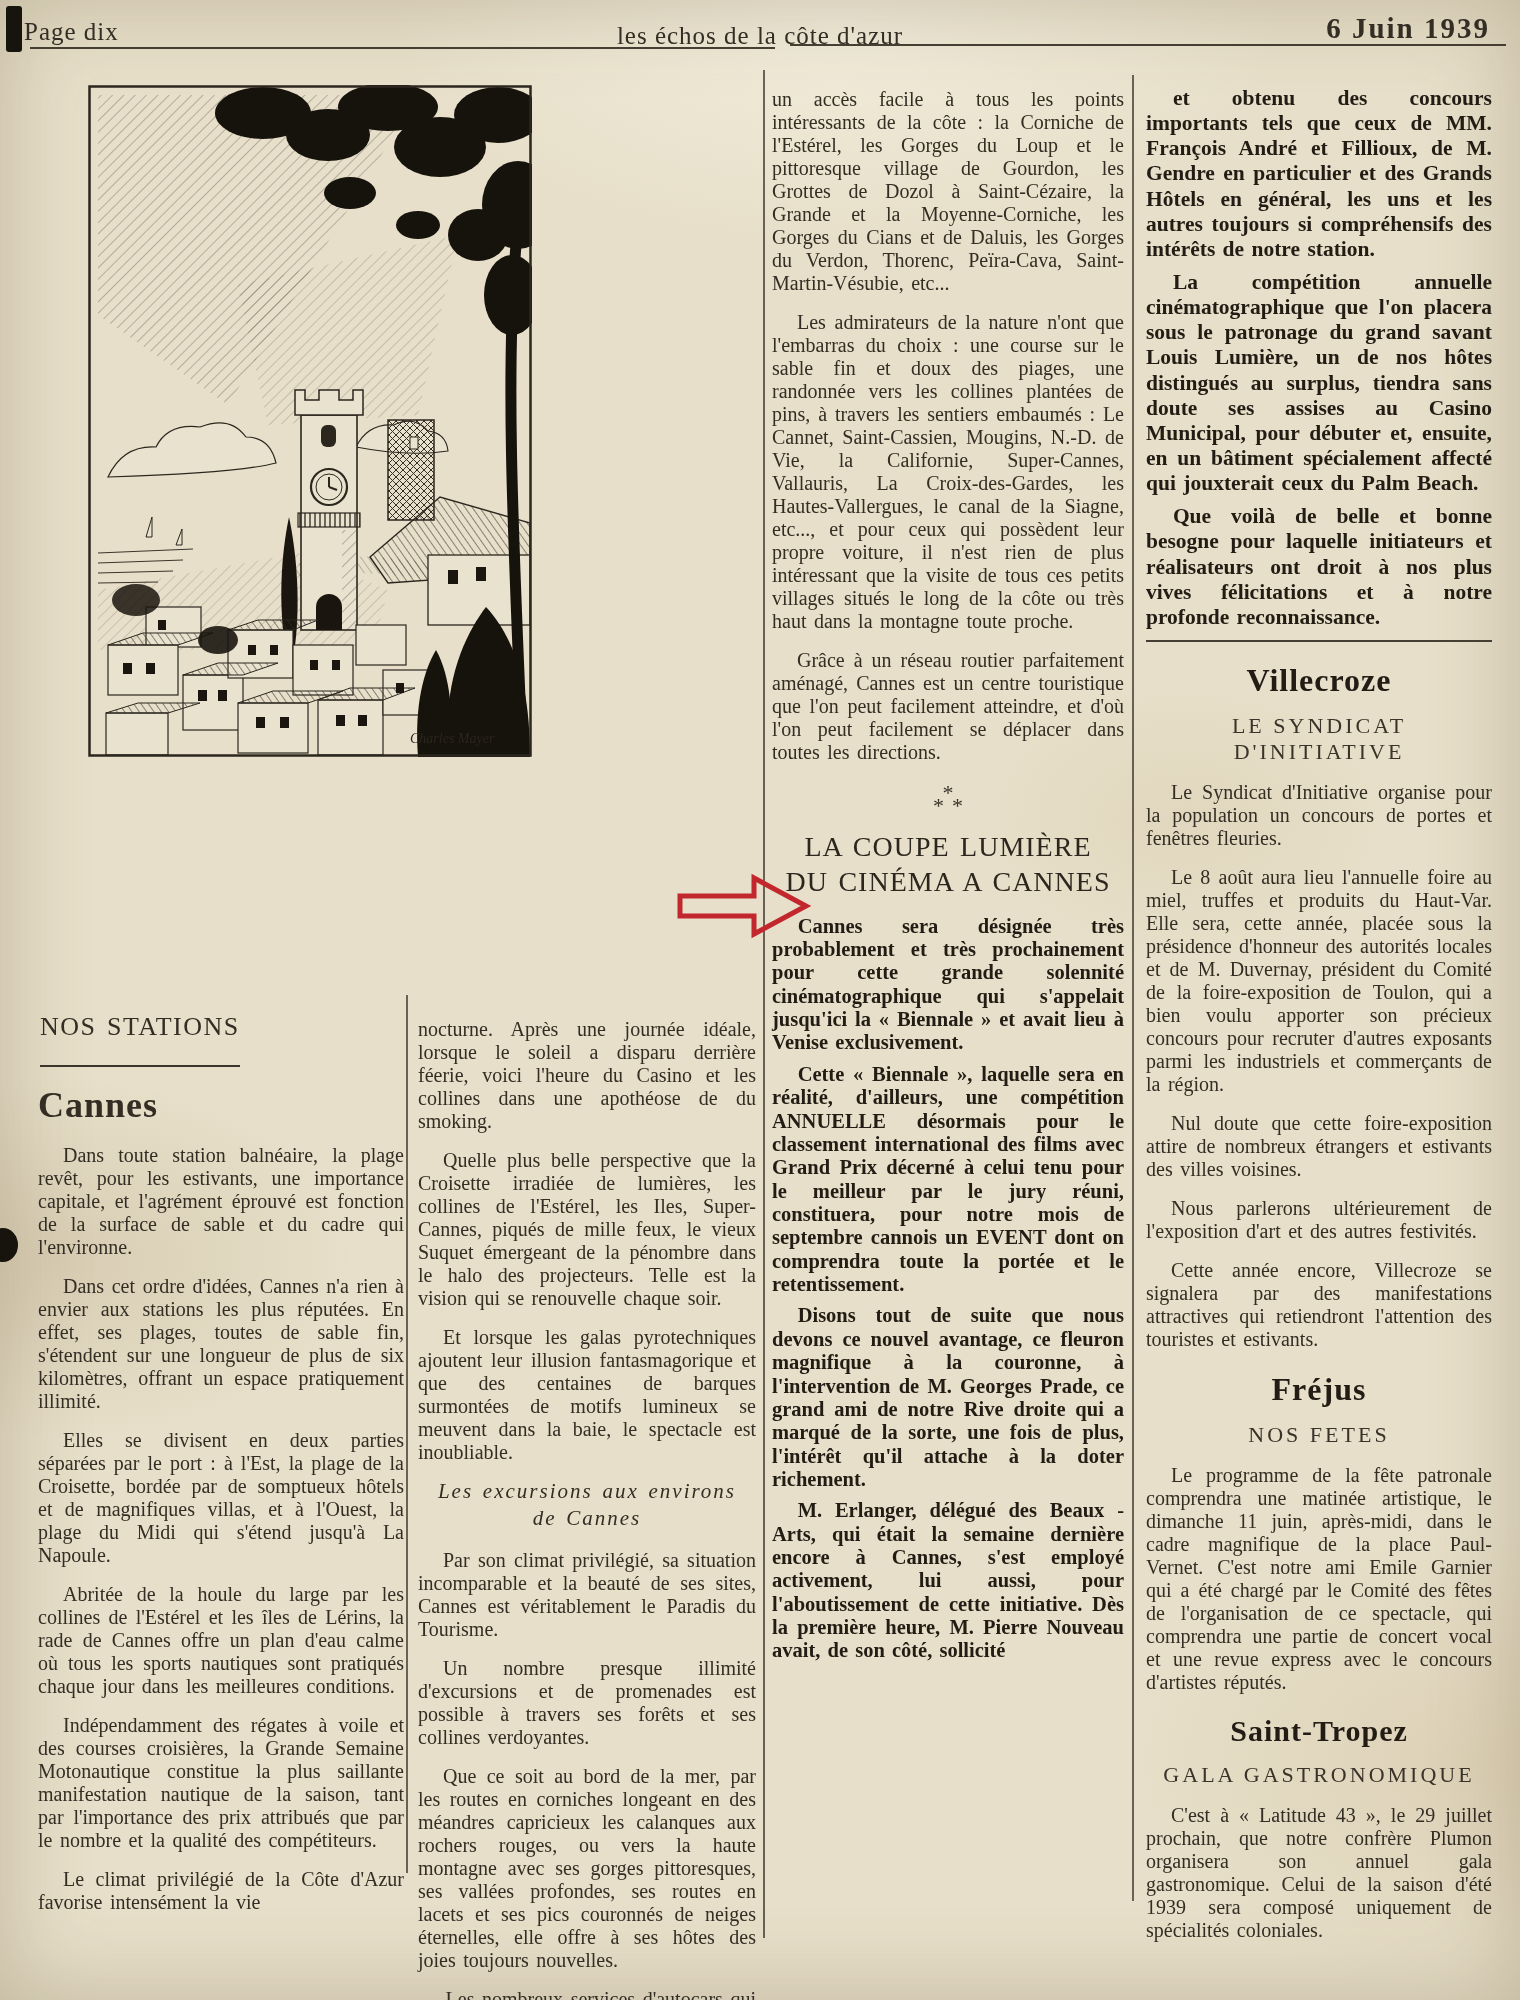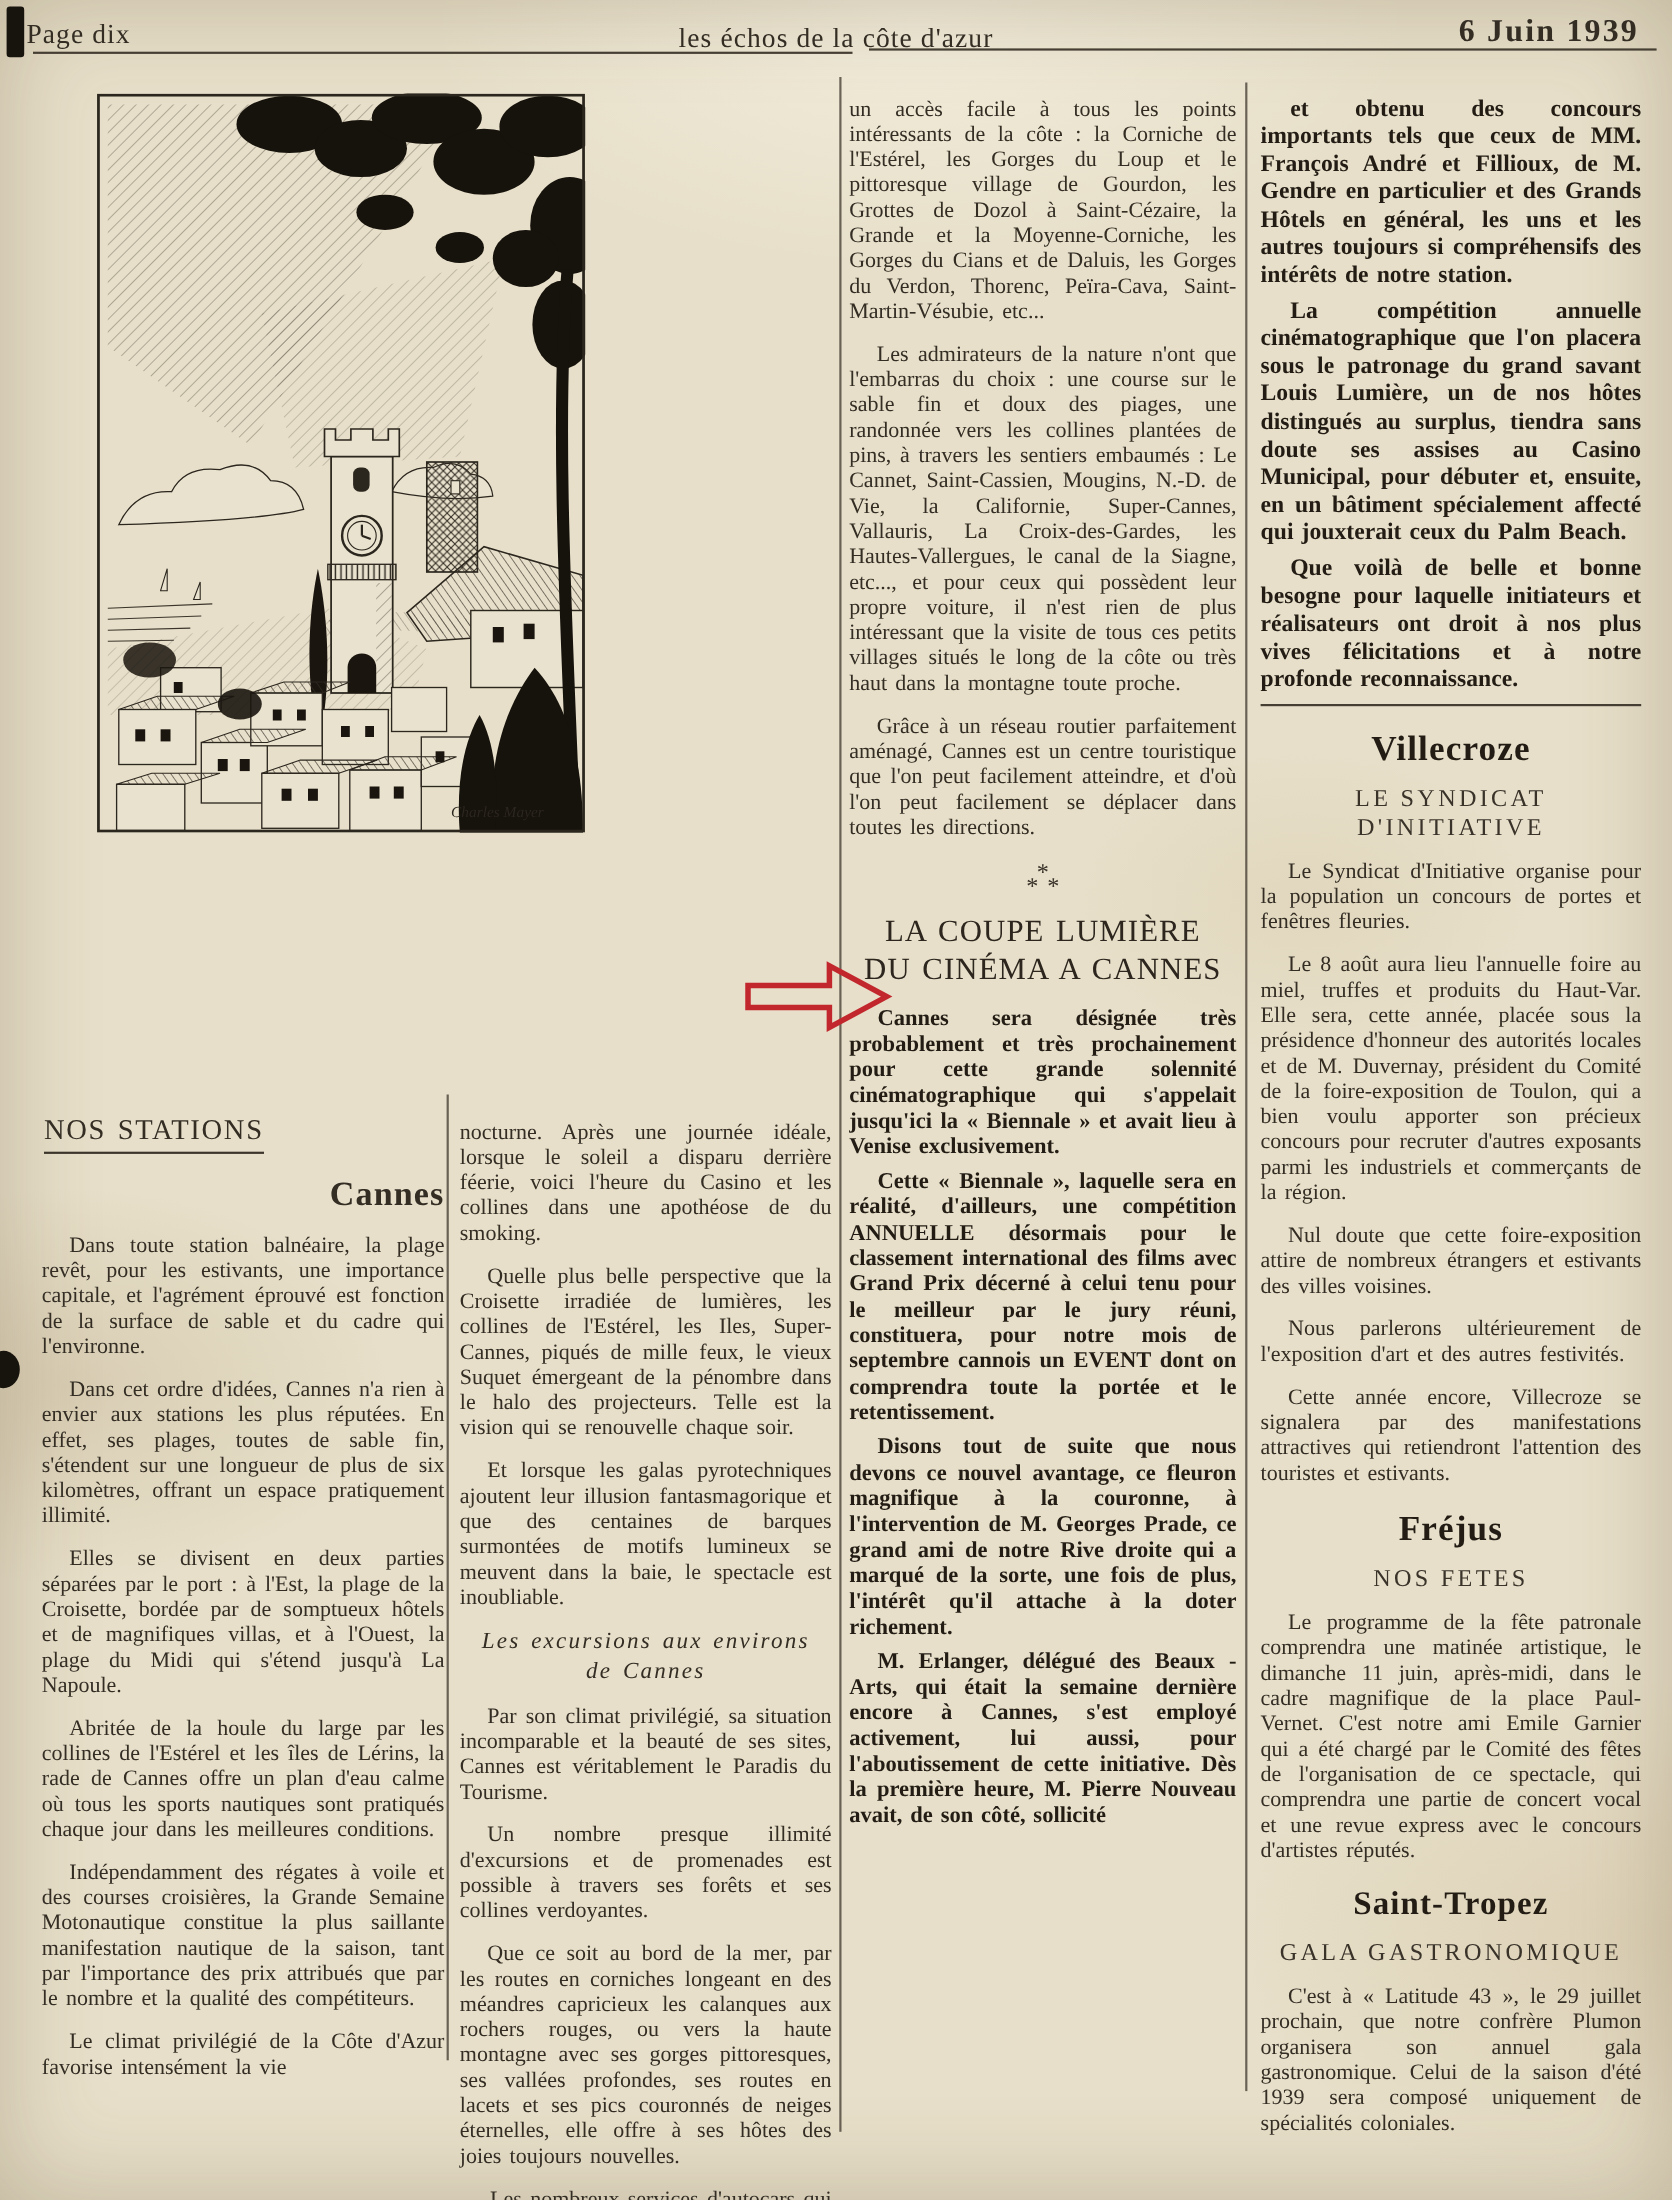--- a/index.html
+++ b/index.html
@@ -26,22 +26,22 @@
   .bt{font-size:20px;line-height:1.15;word-spacing:2.5px;}
   .bt p{margin:16px 0 7px 0;text-indent:1.25em;}
   p.noind{text-indent:0;}
   .ba{font-weight:bold;color:#221c14;}
   .ba p{margin:0 0 8px 0;text-indent:1.25em;}
   .col3-bold{font-size:20.5px;line-height:1.14;word-spacing:2px;}
   .col4-bold{font-size:21.5px;line-height:1.17;word-spacing:2px;}
   .vrule{width:2px;background:rgba(62,55,44,.75);}
   
   .nos-stations{font-size:26px;letter-spacing:1.5px;display:inline-block;
-    border-bottom:2px solid #3c352b;padding-bottom:5px;margin:0 0 14px 2px;}
-  .cannes-title{text-align:right;font-weight:bold;font-size:31px;margin:4px 0 18px 0;letter-spacing:1px;}
+    border-bottom:2px solid #3c352b;padding-bottom:23px;margin:0 0 14px 2px;}
+  .cannes-title{text-align:left;font-weight:bold;font-size:36px;margin:4px 0 18px 0;letter-spacing:1px;}
   .excursions{font-style:italic;text-align:center;font-size:21px;letter-spacing:2px;
     margin:14px 10px 14px 10px;line-height:1.3;text-indent:0;}
   .asterism{text-align:center;font-size:22px;line-height:.6;margin:22px 0 4px 0;color:#3a332a;}
   .headline{text-align:center;font-size:28px;line-height:1.22;letter-spacing:1px;
     color:#2c261e;margin:18px 0 16px 0;}
   .town-title{text-align:center;font-weight:bold;font-size:32px;margin:20px 0 12px 0;letter-spacing:1px;color:#221c14;}
   .town-sub{text-align:center;font-size:22px;letter-spacing:3px;margin:14px 0 12px 0;color:#3a332a;}
   .endrule{margin:10px 0 0 0;}
   
   .illus{left:88px;top:85px;width:444px;height:672px;}

